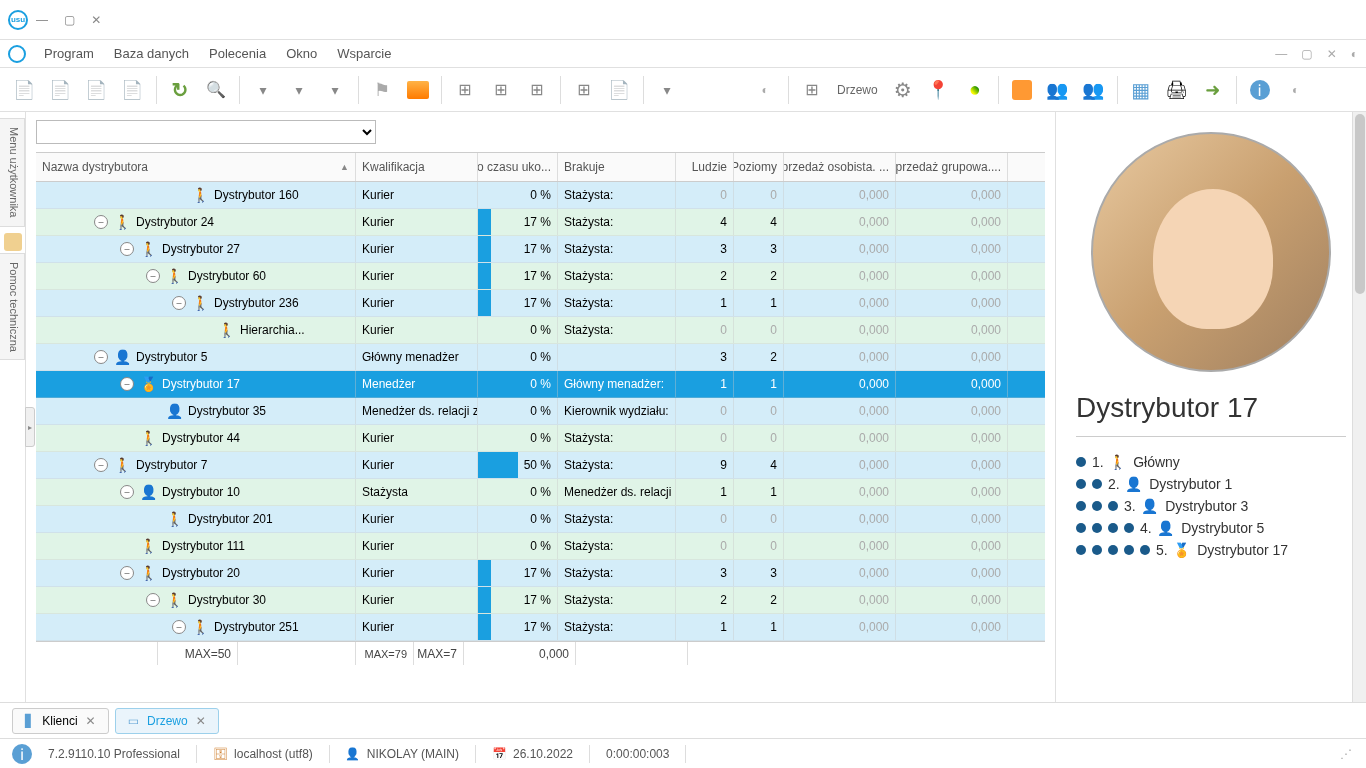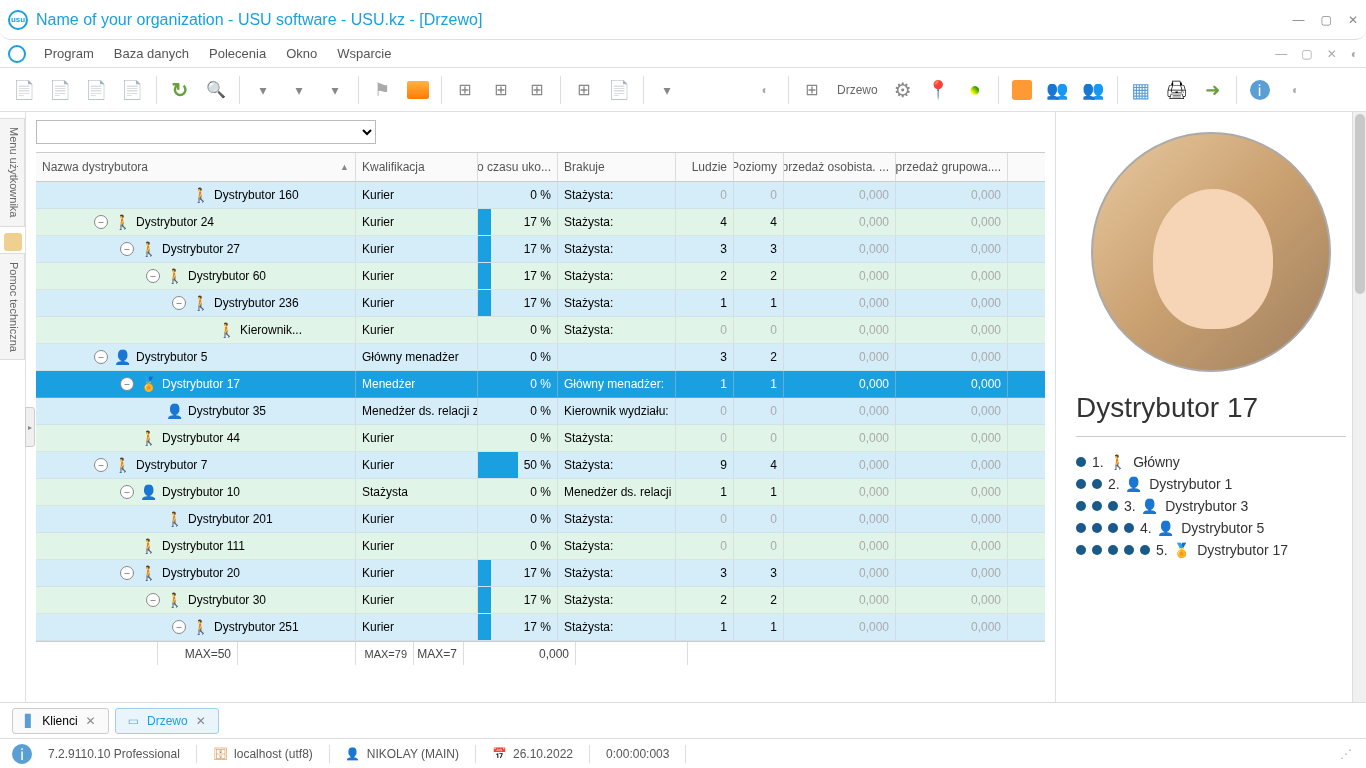--- a/index.html
+++ b/index.html
@@ -1,19 +1,19 @@
 <!DOCTYPE html>
 <html><head>
 <meta charset="utf-8">
 <style>
 * { margin: 0; padding: 0; box-sizing: border-box; font-family: "Segoe UI", Tahoma, sans-serif; }
 body { width: 1366px; height: 768px; background: #fff; overflow: hidden; position: relative; font-size: 12px; }
 
 
-.titlebar { height: 40px; display: flex; align-items: center; padding: 16px 8px; border-bottom: 1px solid #e0e0e0; border-radius: 10px; }
+.titlebar { height: 40px; display: flex; align-items: center; padding: 16px 8px; border-bottom: 1px solid #e0e0e0; }
 .titlebar .app-logo { width: 20px; height: 20px; border: 2px solid #1a9fe0; border-radius: 50%; display: flex; align-items: center; justify-content: center; font-size: 8px; color: #1a9fe0; font-weight: bold; margin-right: 8px; }
 .titlebar .title { color: #1a9fe0; font-size: 16px; font-weight: 500; flex: 1; }
 .titlebar .win-controls { display: flex; gap: 16px; color: #888; }
 .titlebar .win-controls span { cursor: pointer; }
 
 
 .menubar { height: 28px; display: flex; align-items: center; padding: 0 8px; gap: 4px; border-bottom: 1px solid #e0e0e0; }
 .menubar .app-logo-sm { width: 18px; height: 18px; border: 2px solid #1a9fe0; border-radius: 50%; margin-right: 6px; }
 .menubar .menu-item { padding: 4px 8px; color: #555; cursor: pointer; font-size: 13px; }
 .menubar .win-controls-sm { margin-left: auto; display: flex; gap: 14px; color: #aaa; }
@@ -112,21 +112,20 @@
 .person-walk { color: #2080c0; font-size: 14px; }
 .person-stand { color: #d08030; font-size: 14px; }
 .person-green { color: #60a060; font-size: 14px; }
 .person-gold { color: #d0a030; font-size: 14px; }
 </style>
 </head>
 <body>
 
 <div class="titlebar">
   <div class="app-logo">usu</div>
-  <div class="title">Name of your organization - USU software - USU.kz - [Drzewo]</div>
   <div class="win-controls">
     <span>—</span>
     <span>▢</span>
     <span>✕</span>
   </div>
 </div>
 
 <div class="menubar">
   <div class="app-logo-sm"></div>
   <div class="menu-item">Program</div>
@@ -301,21 +300,21 @@
           <div class="col col-ludzie " style="justify-content:flex-end">1</div>
           <div class="col col-poziomy " style="justify-content:flex-end">1</div>
           <div class="col col-sprz1 zero" style="justify-content:flex-end">0,000</div>
           <div class="col col-sprz2 zero" style="justify-content:flex-end">0,000</div>
         </div>
         <div class="grid-row green-lt">
           <div class="col col-name">
             <span style="width:156px;display:inline-block"></span>
             <span style="width:20px;display:inline-block"></span>
             <span class="person-ico person-walk">🚶</span>
-            <span>Kierownik...</span>
+            <span>Hierarchia...</span>
           </div>
           <div class="col col-kval">Kurier</div>
           <div class="col col-doczasu progress-cell">
             <div class="progress-bar" style="width:0%"></div>
             <div class="progress-text">0 %</div>
           </div>
           <div class="col col-brakuje">Stażysta:</div>
           <div class="col col-ludzie zero" style="justify-content:flex-end">0</div>
           <div class="col col-poziomy zero" style="justify-content:flex-end">0</div>
           <div class="col col-sprz1 zero" style="justify-content:flex-end">0,000</div>

